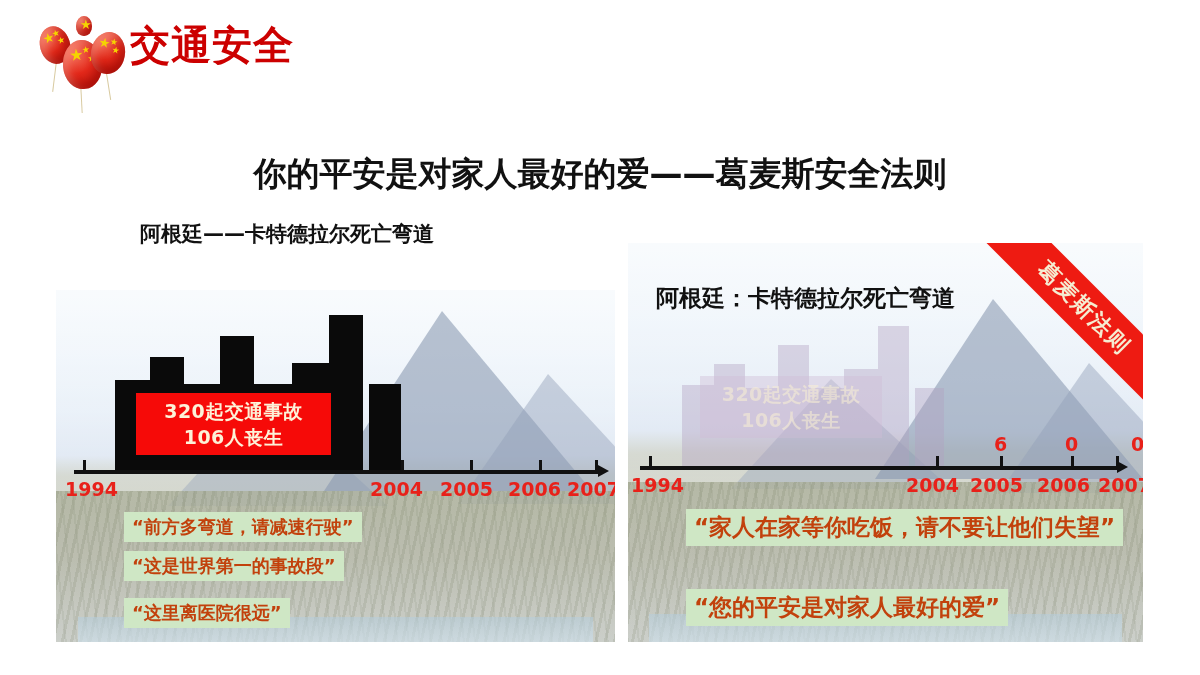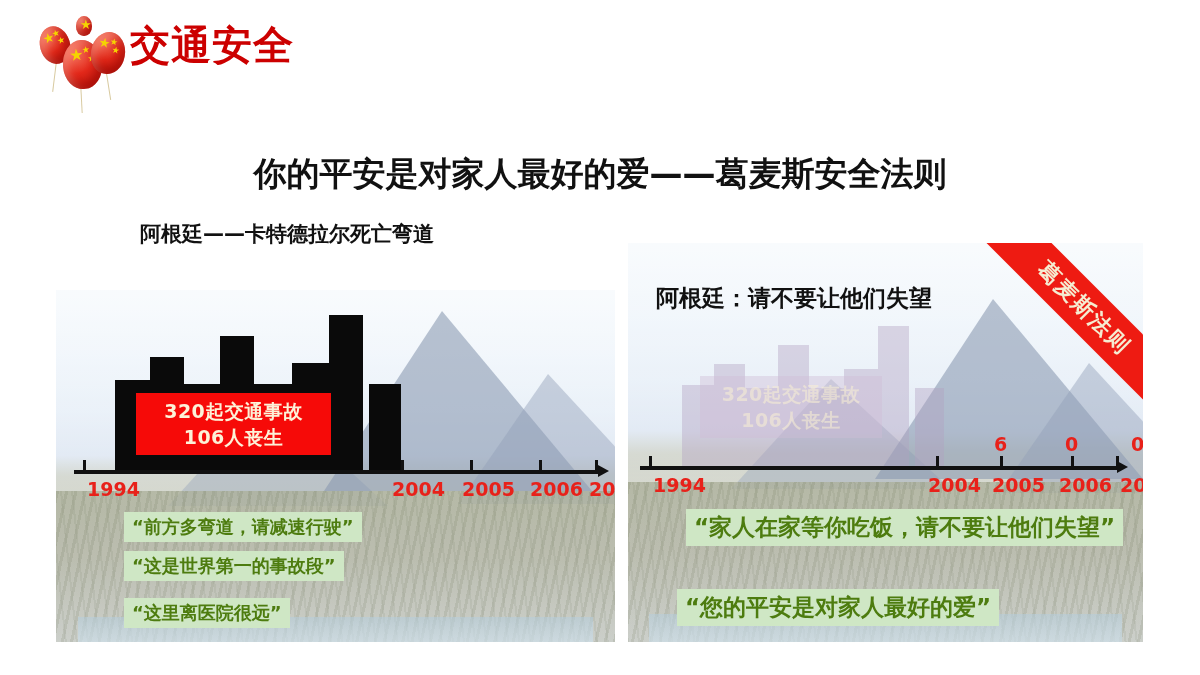--- a/index.html
+++ b/index.html
@@ -58,28 +58,28 @@
                 repeating-linear-gradient(-96deg,rgba(110,120,92,.35) 0 2px,rgba(210,214,200,.1) 2px 11px);}
   .lake{position:absolute;left:4%;bottom:0;width:92%;height:7%;
      background:linear-gradient(to bottom,rgba(180,205,220,.55),rgba(205,222,232,.7));}
   
   .chart{position:absolute;}
   .bar{position:absolute;bottom:0;background:#0a0a0a;}
   .bar.faded{background:rgba(178,160,192,.40);}
   .axis-line{position:absolute;height:4px;background:#111;}
   .axis-arrow{position:absolute;width:0;height:0;border-top:6px solid transparent;border-bottom:6px solid transparent;border-left:11px solid #111;}
   .tick{position:absolute;width:3px;height:11px;background:#111;}
-  .yr{position:absolute;font-size:19px;font-weight:bold;color:#e8211a;white-space:nowrap;margin-left:22px;}
+  .yr{position:absolute;font-size:19px;font-weight:bold;color:#e8211a;white-space:nowrap;}
   .val{position:absolute;font-size:19px;font-weight:bold;color:#e8211a;}
   
   .callout{position:absolute;background:#f60a08;color:#fdf2d8;text-align:center;
      font-weight:bold;font-size:19px;line-height:26px;padding:5px 10px;letter-spacing:.5px;}
   .callout.faded{background:rgba(208,188,214,.42);color:rgba(250,240,212,.55);}
   
-  .quote{position:absolute;background:#cfe7c5;color:#4d7c0f;font-weight:bold;font-size:18px;
+  .quote{position:absolute;background:#cfe7c5;color:#c2410c;font-weight:bold;font-size:18px;
      padding:3px 8px;white-space:nowrap;}
   .quote.q-r{font-size:23px;}
   
   .rp-title{position:absolute;font-size:23px;font-weight:bold;color:#111;white-space:nowrap;}
   
   .ribbon-wrap{position:absolute;right:-1px;top:0;width:190px;height:190px;overflow:hidden;pointer-events:none;}
   .ribbon{position:absolute;left:-6px;top:42px;width:272px;height:46px;background:#ee1b12;
      transform:rotate(45deg);transform-origin:50% 50%;
      display:flex;align-items:center;justify-content:center;}
   .ribbon span{color:#f5edd2;font-size:22px;font-weight:bold;letter-spacing:2px;}
@@ -171,21 +171,21 @@
     <div class="forest-tex" style="height:40%;"></div>
     <div class="lake"></div>
   </div>
 
   <div class="ribbon-wrap">
     <div class="ribbon">
       <span>葛麦斯法则</span>
     </div>
   </div>
 
-  <div class="rp-title" style="left:28px;top:40px;">阿根廷：请不要让他们失望</div>
+  <div class="rp-title" style="left:28px;top:40px;">阿根廷：卡特德拉尔死亡弯道</div>
 
   <div class="chart" style="left:0;top:60px;width:515px;height:163px;">
     <div class="bar faded" style="left:54px;width:32px;height:81px;"></div>
     <div class="bar faded" style="left:86px;width:31px;height:102px;"></div>
     <div class="bar faded" style="left:117px;width:33px;height:78px;"></div>
     <div class="bar faded" style="left:150px;width:31px;height:121px;"></div>
     <div class="bar faded" style="left:181px;width:35px;height:78px;"></div>
     <div class="bar faded" style="left:216px;width:34px;height:97px;"></div>
     <div class="bar faded" style="left:250px;width:31px;height:140px;"></div>
     <div class="bar faded" style="left:287px;width:29px;height:78px;"></div>
@@ -208,14 +208,14 @@
   <div class="tick" style="left:443px;top:213px;"></div>
   <div class="tick" style="left:488px;top:213px;"></div>
 
   <div class="yr" style="left:3px;top:231px;">1994</div>
   <div class="yr" style="left:278px;top:231px;">2004</div>
   <div class="yr" style="left:342px;top:231px;">2005</div>
   <div class="yr" style="left:409px;top:231px;">2006</div>
   <div class="yr" style="left:470px;top:231px;">2007</div>
 
   <div class="quote q-r" style="left:58px;top:266px;">“家人在家等你吃饭，请不要让他们失望”</div>
-  <div class="quote q-r" style="left:49px;top:346px;">“您的平安是对家人最好的爱”</div>
+  <div class="quote q-r" style="left:58px;top:346px;">“您的平安是对家人最好的爱”</div>
 </div>
 
 </body></html>

